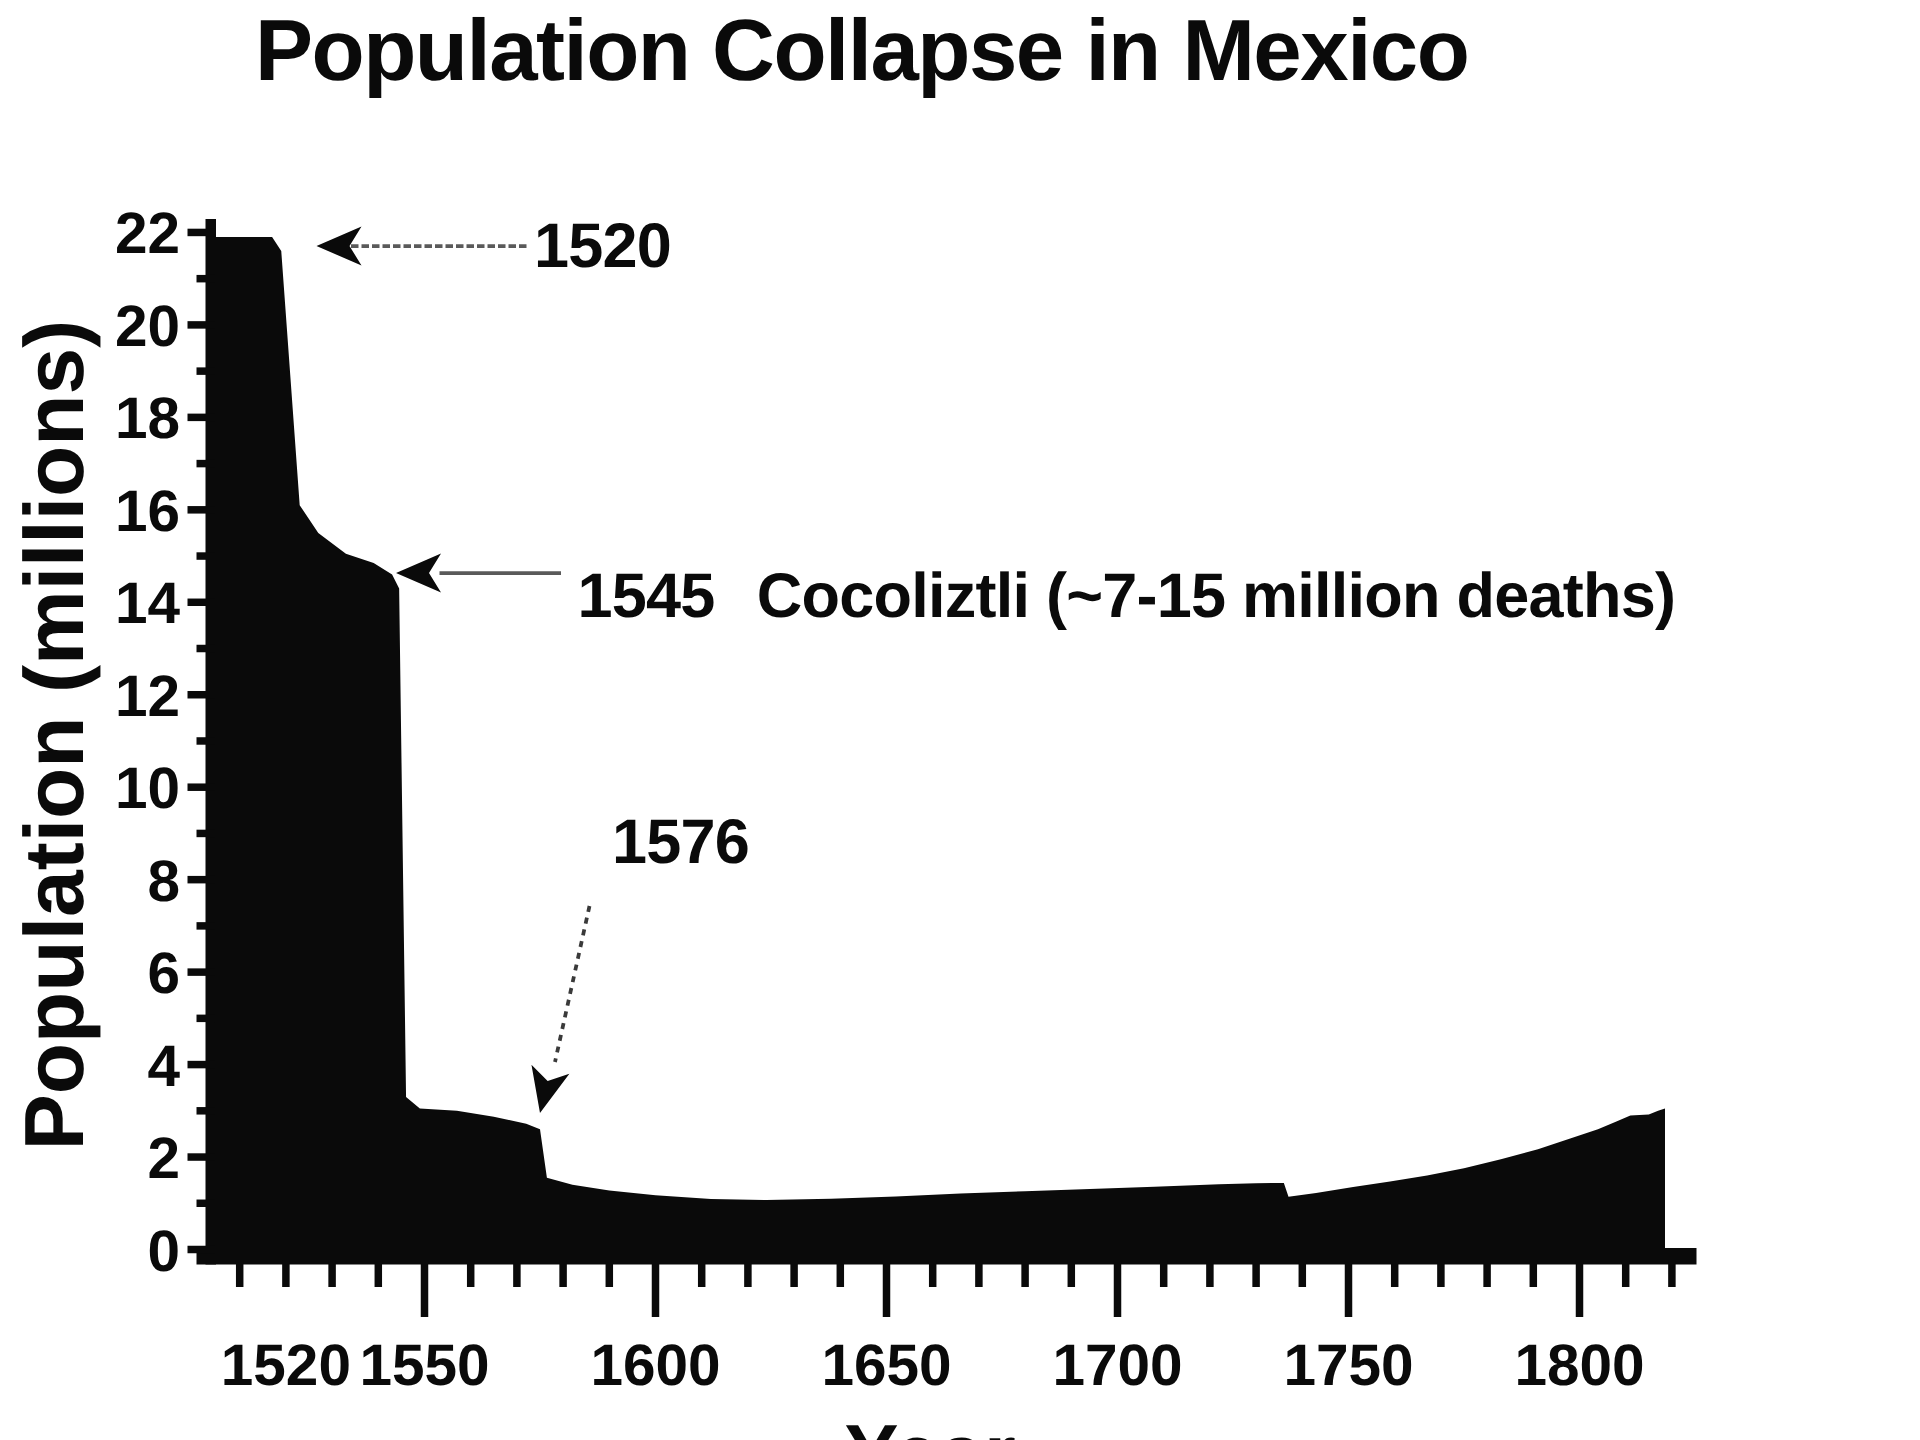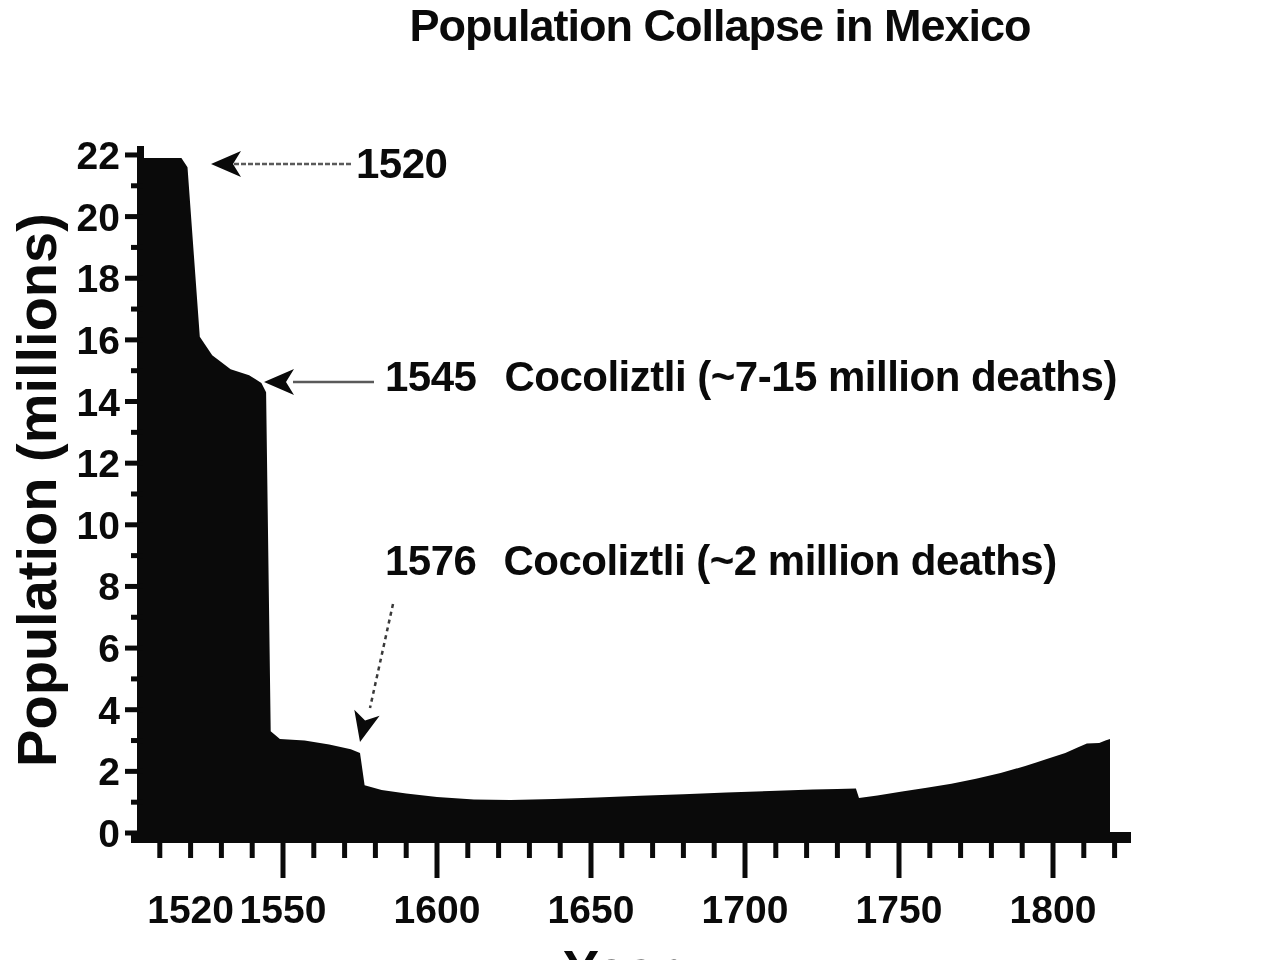--- a/index.html
+++ b/index.html
@@ -8,22 +8,21 @@
     width: 1280px;
     height: 960px;
     background: #fff;
     overflow: hidden;
     font-family: "Liberation Sans", sans-serif;
     color: #0a0a0a;
   }
   #chart-title {
     position: absolute;
     left: 170px; right: 10px; top: 0px;
-    text-align: center;
-    font-size: 45px;
+    font-size: 58px;
     font-weight: bold;
     letter-spacing: -1px;
     white-space: nowrap;
   }
   #y-axis-title {
     position: absolute;
     left: 36px; top: 490px;
     transform: translate(-50%, -50%) rotate(-90deg);
     font-size: 56px;
     font-weight: bold;
@@ -40,22 +39,22 @@
     position: absolute;
     display: flex;
     gap: 27px;
     font-size: 42px;
     font-weight: bold;
     letter-spacing: -0.5px;
     line-height: 1.1;
     white-space: nowrap;
   }
   #ann-1520 { left: 356px; top: 141px; }
-  #ann-1545 { left: 385px; top: 354px; gap: 28px; }
-  #ann-1576 { left: 385px; top: 538px; align-items: center; }
+  #ann-1545 { left: 385px; top: 374px; gap: 28px; }
+  #ann-1576 { left: 408px; top: 538px; align-items: center; }
   #chart-svg { position: absolute; left: 0; top: 0; }
   .ticktext { font-family: "Liberation Sans", sans-serif; font-weight: bold; fill: #0a0a0a; }
 </style>
 </head>
 <body>
 
 <div id="stage">
 
   <div id="chart-title">Population Collapse in Mexico</div>
 
@@ -167,17 +166,16 @@
 
   <div id="ann-1520" class="ann">
     <span>1520</span>
   </div>
   <div id="ann-1545" class="ann">
     <span>1545</span>
     <span>Cocoliztli (~7-15 million deaths)</span>
   </div>
   <div id="ann-1576" class="ann">
     <span>1576</span>
-    <span>Cocoliztli (~2 million deaths)</span>
   </div>
 
   <div id="x-axis-title">Year</div>
 </div>
 
 </body></html>

